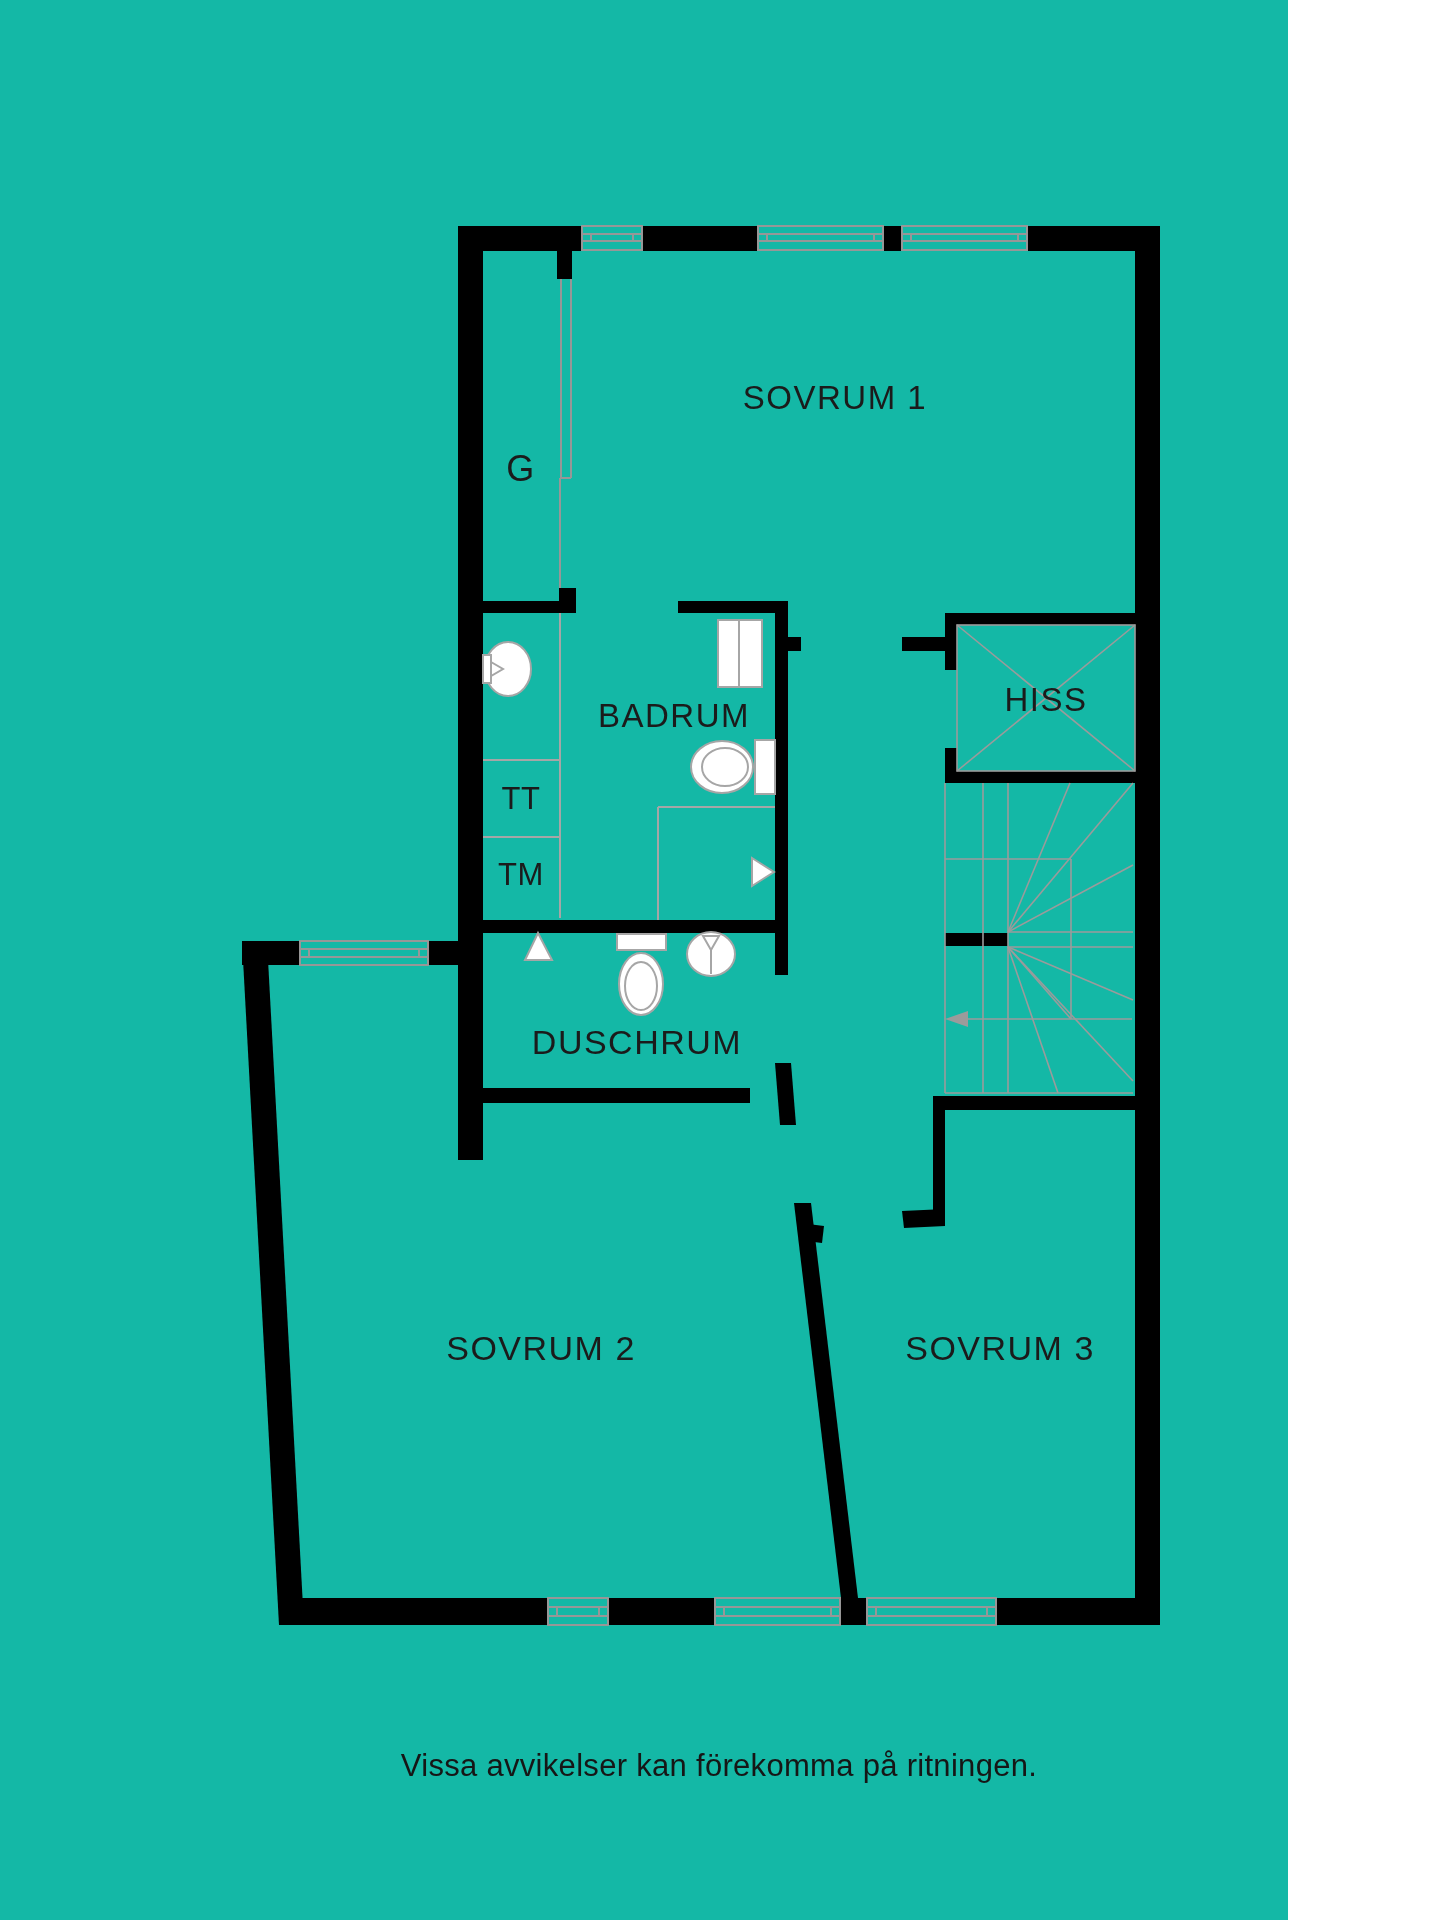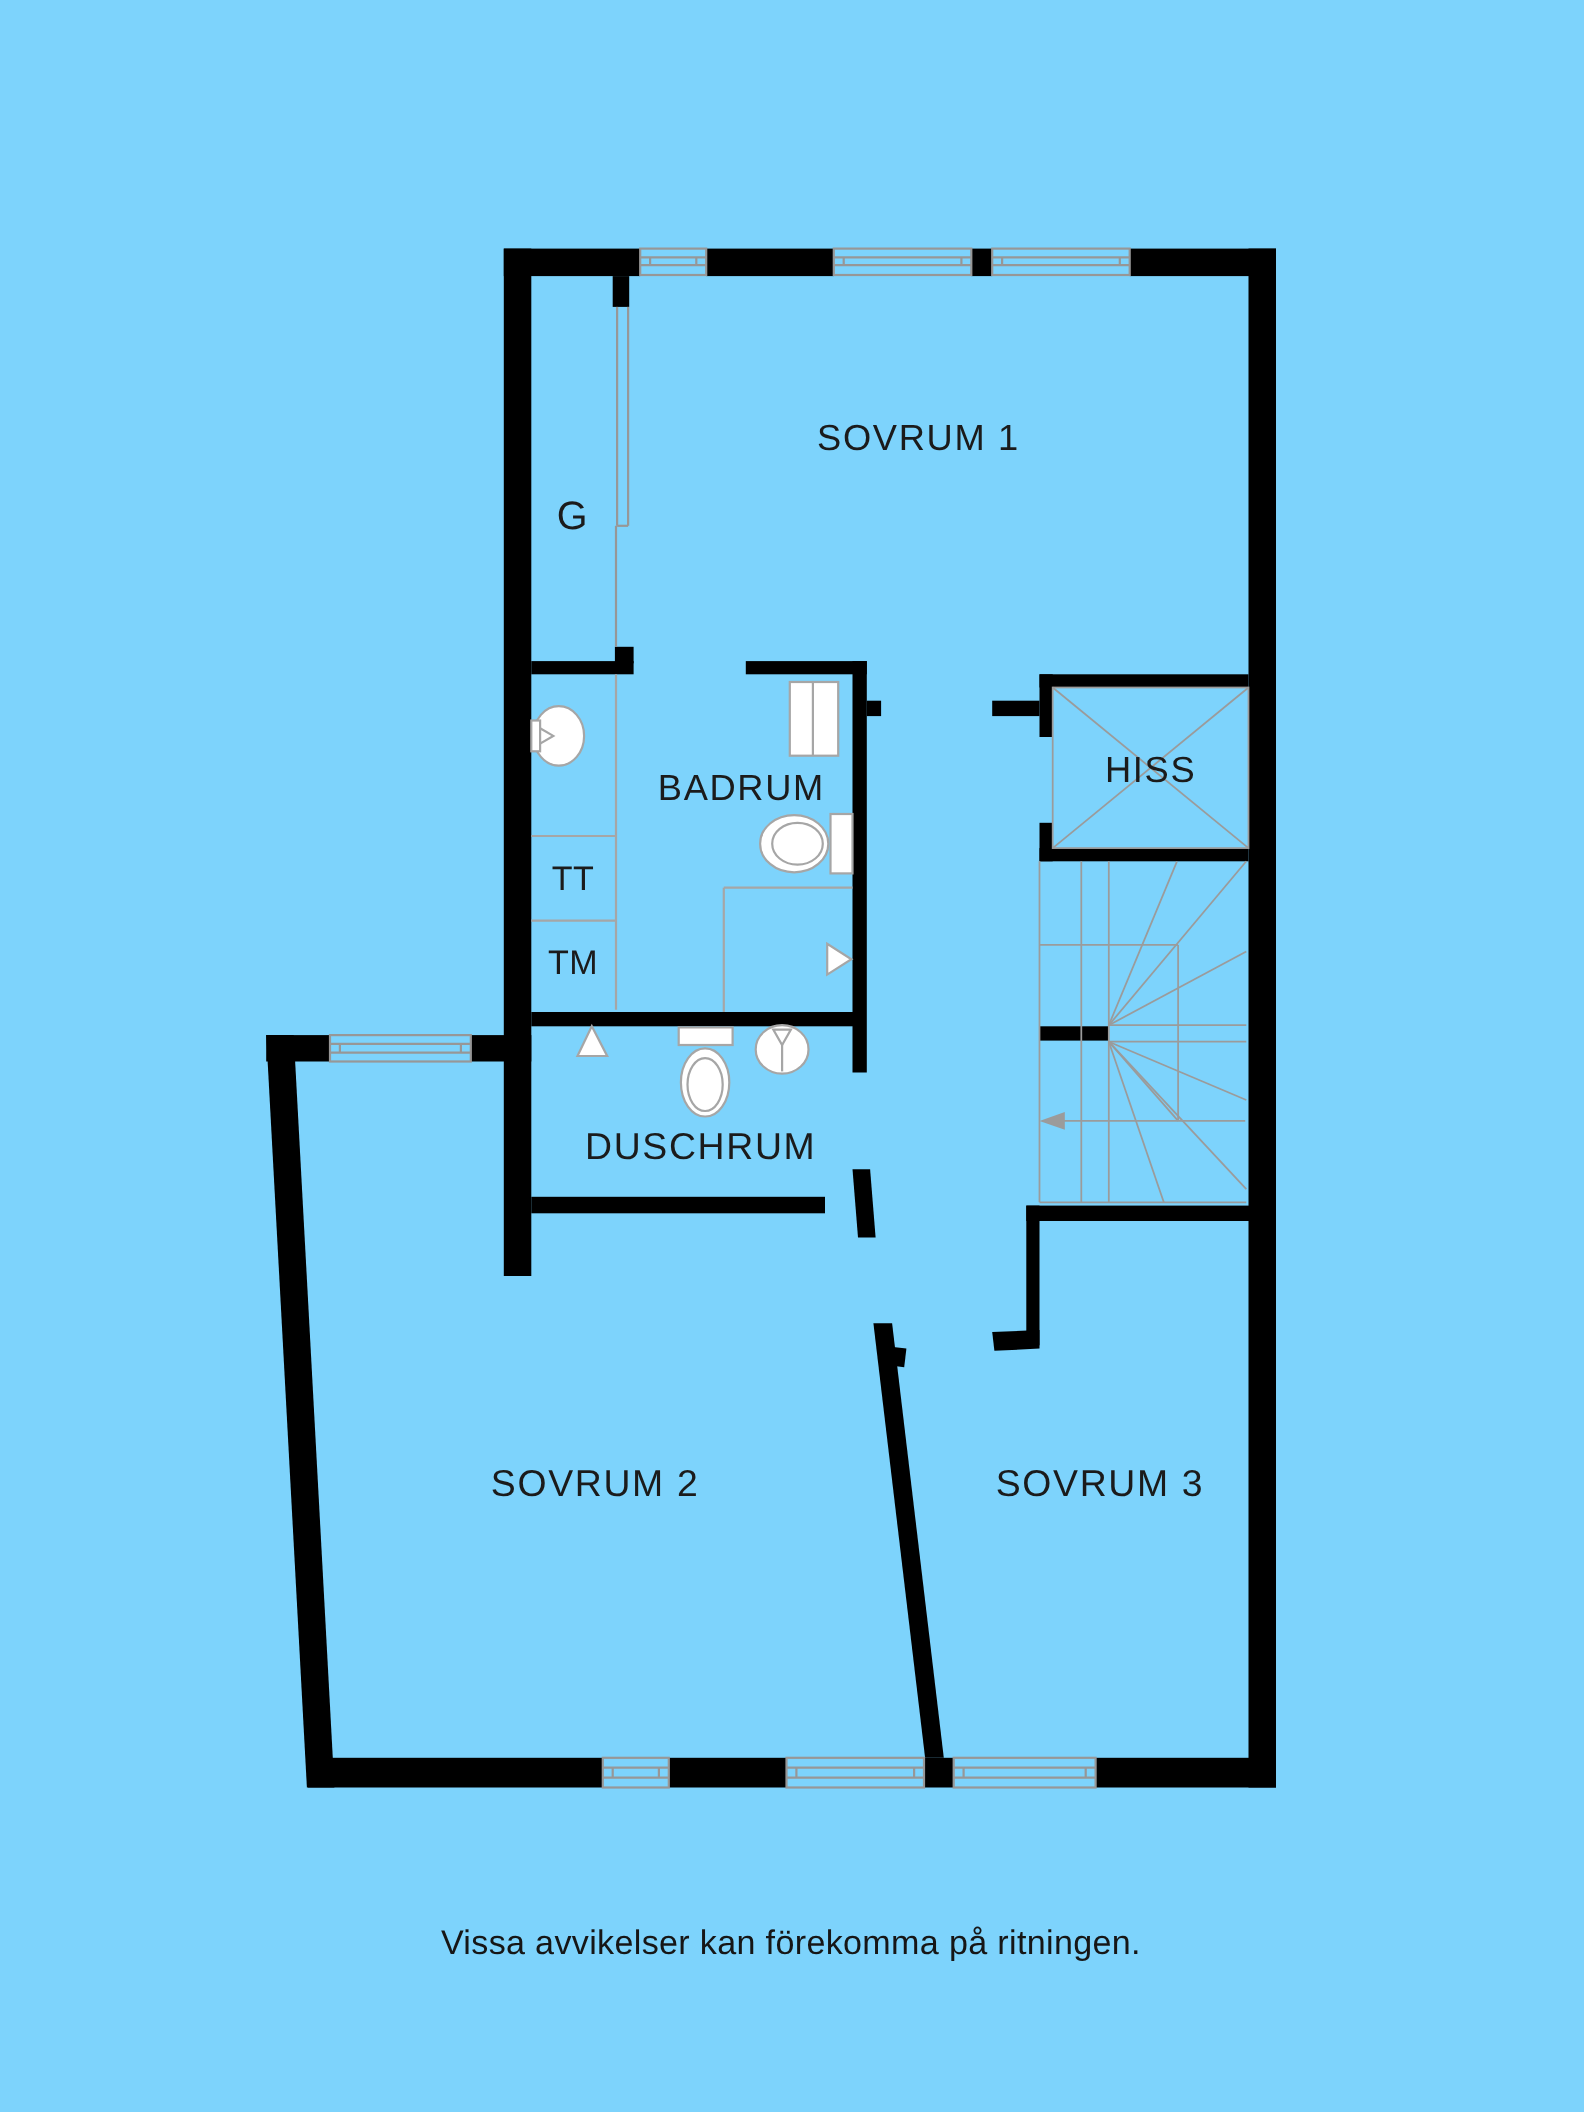--- a/index.html
+++ b/index.html
@@ -4,24 +4,24 @@
 <style>
   html, body {
     margin: 0;
     padding: 0;
     background: #ffffff;
     width: 1440px;
     height: 1920px;
     font-family: "Liberation Sans", sans-serif;
   }
   #plan-wrap {
-    width: 1440px;
+    width: 1288px;
     height: 1920px;
     position: relative;
-    background: #7dd3fc;
+    background: #14b8a6;
   }
   svg { display: block; }
   .wall { fill: #000000; stroke: none; }
   .thin { stroke: #979797; stroke-width: 2; fill: none; }
   .thin15 { stroke: #9b9b9b; stroke-width: 1.6; fill: none; }
   .fixture { stroke: #a6a6a6; stroke-width: 2; fill: #ffffff; }
   .fixline { stroke: #a6a6a6; stroke-width: 2; fill: none; }
   .room-label {
     font-family: "Liberation Sans", sans-serif;
     font-size: 33px;

